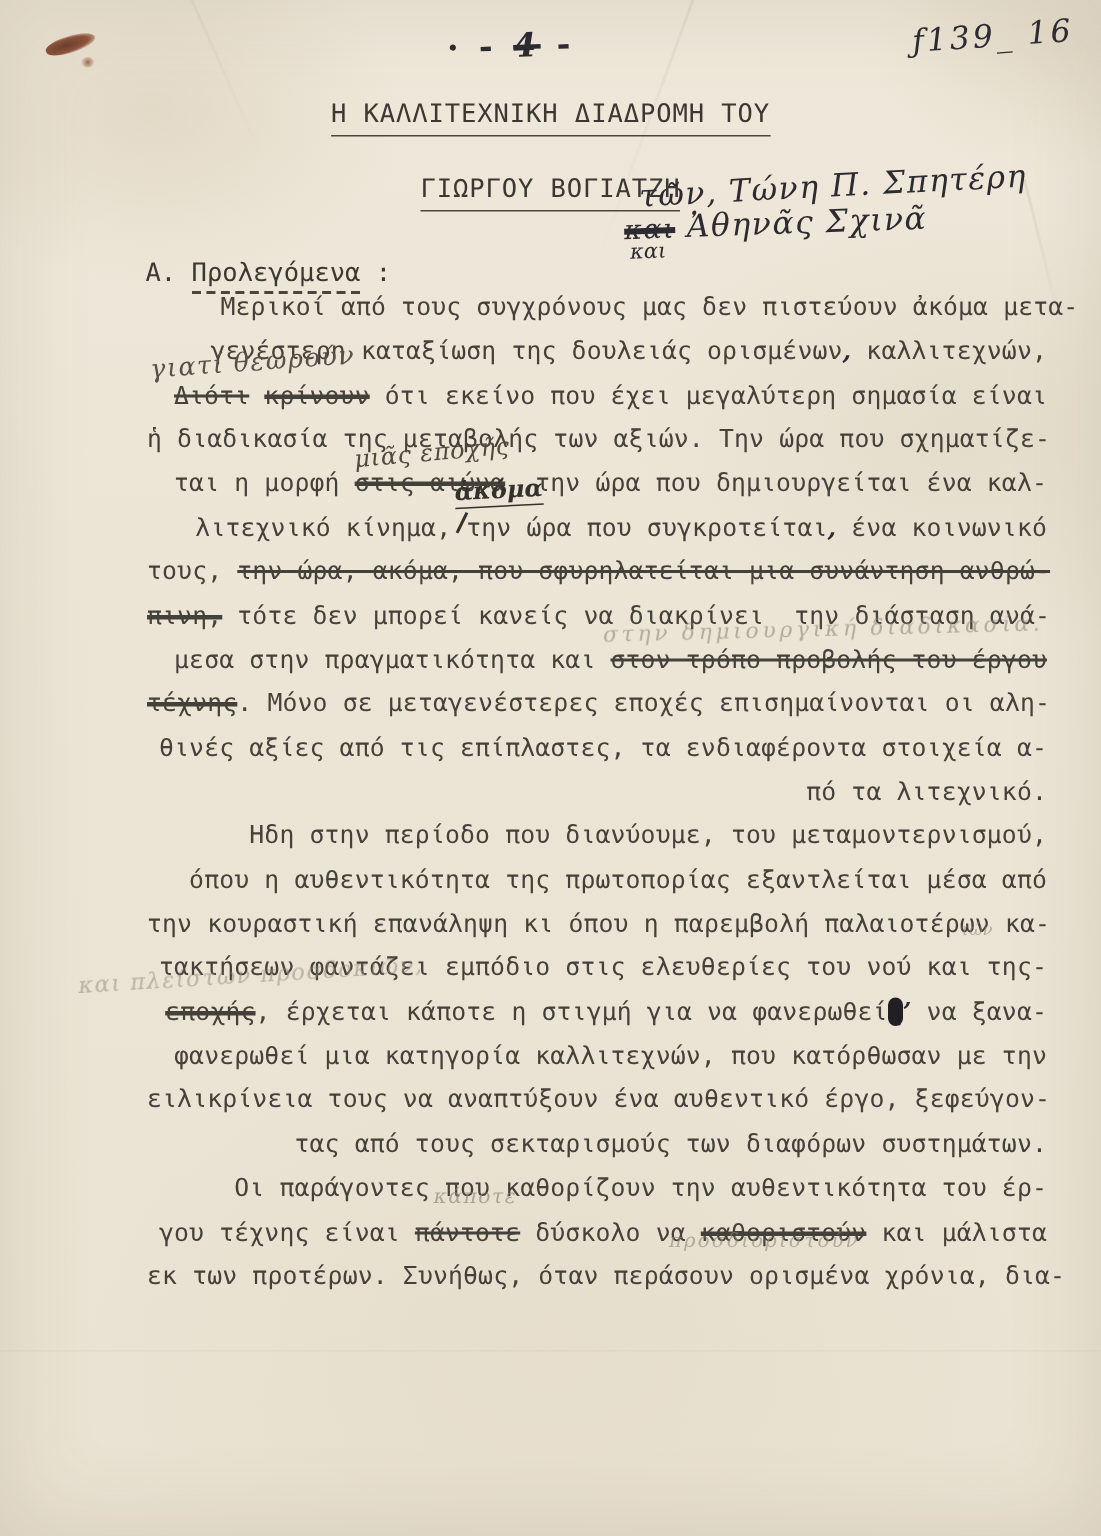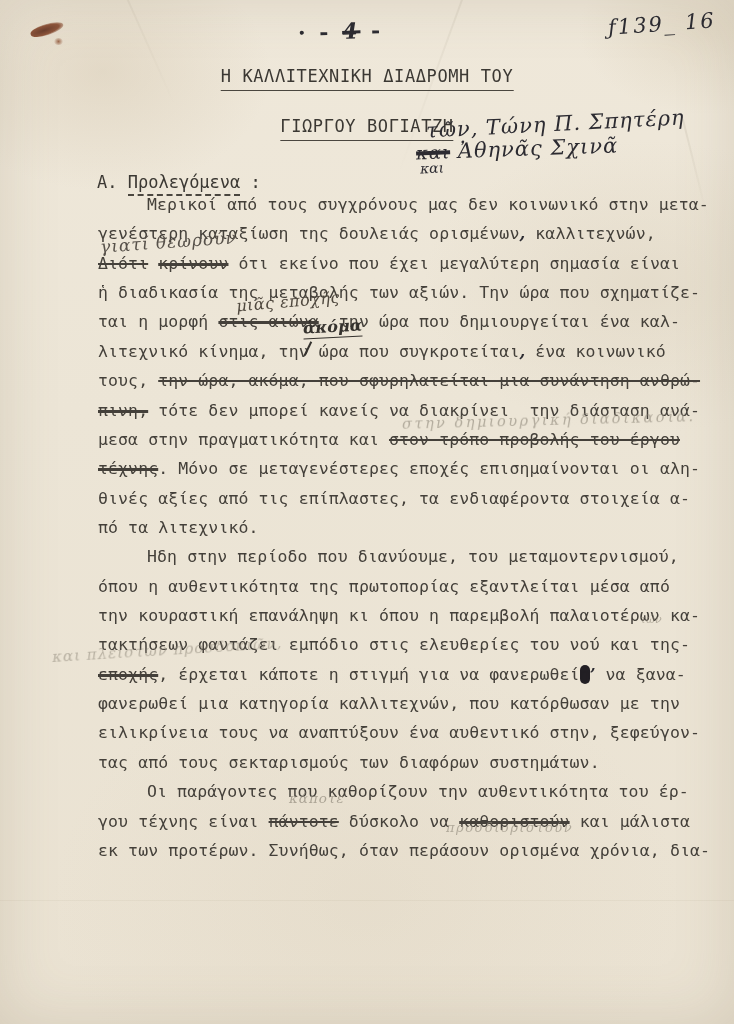--- a/index.html
+++ b/index.html
@@ -22,21 +22,21 @@
   .crease3{left:0;top:900px;width:734px;height:1px;background:rgba(140,128,106,.07);}
   .crease4{left:150px;top:-8px;width:2px;height:120px;transform:rotate(-24deg);
     background:linear-gradient(rgba(120,110,88,.08),rgba(120,110,88,0));}
 
   .rust{position:absolute;left:30px;top:24px;width:34px;height:11px;border-radius:45% 55% 50% 50%;
     background:radial-gradient(ellipse at 40% 50%, #5d2d1c 0%, #82452a 55%, rgba(130,69,42,0) 85%);
     transform:rotate(-18deg);opacity:.9;}
   .rust2{position:absolute;left:54px;top:38px;width:9px;height:7px;border-radius:50%;
     background:radial-gradient(circle,#8a4d2e 0%, rgba(138,77,46,0) 80%);opacity:.8;}
 
-  .typed{color:var(--typed-ink,#44403a);}
+  .typed{color:var(--typed-ink,#44403a);text-align:right;}
   .page-mark{position:absolute;left:298px;top:18px;font-family:"DejaVu Serif",serif;
     font-size:22px;color:#2c2b31;letter-spacing:3px;transform:rotate(-2deg);font-weight:bold;}
   .page-mark .num{text-decoration:line-through;text-decoration-thickness:2.5px;font-style:italic;}
   .folio{position:absolute;left:608px;top:12px;font-family:"DejaVu Serif",serif;font-style:italic;
     font-size:21px;color:#2c2b31;transform:rotate(-4deg);letter-spacing:2px;}
 
   .title{position:absolute;left:50%;transform:translateX(-50%);font-size:17px;
     color:#3b3833;letter-spacing:.6px;border-bottom:1.6px solid #4a463f;padding-bottom:4px;white-space:pre;}
   .title1{top:66px;}
   .title2{top:116px;}
@@ -93,39 +93,39 @@
   <div class="title title1 typed">Η ΚΑΛΛΙΤΕΧΝΙΚΗ ΔΙΑΔΡΟΜΗ ΤΟΥ</div>
   <div class="title title2 typed">ΓΙΩΡΓΟΥ ΒΟΓΙΑΤΖΗ</div>
 
   <div class="byline1 hand">τῶν, Τώνη Π. Σπητέρη</div>
   <div class="byline2 hand"><span class="scratched">και</span><span> Ἀθηνᾶς Σχινᾶ</span></div>
   <div class="kai-below hand">και</div>
 
   <div class="section typed"><span>Α. </span><span class="st">Προλεγόμενα</span><span> :</span></div>
 
   <div class="body-lines typed" id="body-lines">
-      <div class="tline indent"><span>Μερικοί από τους συγχρόνους μας δεν κοινωνικό στην μετα-</span></div>
+      <div class="tline indent"><span>Μερικοί από τους συγχρόνους μας δεν πιστεύουν ἀκόμα μετα-</span></div>
       <div class="tline"><span>γενέστερη καταξίωση της δουλειάς ορισμένων</span><span class="ins">,</span><span> καλλιτεχνών,</span></div>
       <div class="tline"><span class="strike">Διότι</span><span> </span><span class="strike2">κρίνουν</span><span> ότι εκείνο που έχει μεγαλύτερη σημασία είναι</span></div>
       <div class="tline"><span>ἡ διαδικασία της μεταβολής των αξιών. Την ώρα που σχηματίζε-</span></div>
       <div class="tline"><span>ται η μορφή </span><span class="strike2">στις αιώνα</span><span>, την ώρα που δημιουργείται ένα καλ-</span></div>
       <div class="tline"><span>λιτεχνικό κίνημα, την ώρα που συγκροτείται</span><span class="ins">,</span><span> ένα κοινωνικό</span></div>
       <div class="tline"><span>τους, </span><span class="strike">την ώρα, ακόμα, που σφυρηλατείται μια συνάντηση ανθρώ-</span></div>
       <div class="tline"><span class="strike2">πινη,</span><span> τότε δεν μπορεί κανείς να διακρίνει  την διάσταση ανά-</span></div>
       <div class="tline"><span>μεσα στην πραγματικότητα και </span><span class="strike">στον τρόπο προβολής του έργου</span></div>
       <div class="tline"><span class="strike2">τέχνης</span><span>. Μόνο σε μεταγενέστερες εποχές επισημαίνονται οι αλη-</span></div>
       <div class="tline"><span>θινές αξίες από τις επίπλαστες, τα ενδιαφέροντα στοιχεία α-</span></div>
       <div class="tline"><span>πό τα λιτεχνικό.</span></div>
       <div class="tline indent"><span>Ηδη στην περίοδο που διανύουμε, του μεταμοντερνισμού,</span></div>
       <div class="tline"><span>όπου η αυθεντικότητα της πρωτοπορίας εξαντλείται μέσα από</span></div>
       <div class="tline"><span>την κουραστική επανάληψη κι όπου η παρεμβολή παλαιοτέρων κα-</span></div>
       <div class="tline"><span>τακτήσεων φαντάζει εμπόδιο στις ελευθερίες του νού και της-</span></div>
       <div class="tline"><span class="strike2">εποχής</span><span>, έρχεται κάποτε η στιγμή για να φανερωθεί</span><span class="blob">η</span><span class="ins">’</span><span> να ξανα-</span></div>
       <div class="tline"><span>φανερωθεί μια κατηγορία καλλιτεχνών, που κατόρθωσαν με την</span></div>
-      <div class="tline"><span>ειλικρίνεια τους να αναπτύξουν ένα αυθεντικό στην, ξεφεύγον-</span></div>
+      <div class="tline"><span>ειλικρίνεια τους να αναπτύξουν ένα αυθεντικό έργο, ξεφεύγον-</span></div>
       <div class="tline"><span>τας από τους σεκταρισμούς των διαφόρων συστημάτων.</span></div>
       <div class="tline indent"><span>Οι παράγοντες που καθορίζουν την αυθεντικότητα του έρ-</span></div>
       <div class="tline"><span>γου τέχνης είναι </span><span class="strike">πάντοτε</span><span> δύσκολο να </span><span class="strike2">καθοριστούν</span><span> και μάλιστα</span></div>
       <div class="tline"><span>εκ των προτέρων. Συνήθως, όταν περάσουν ορισμένα χρόνια, δια-</span></div>
     </div>
 
   <div class="ann ink-note a-giati">γιατί θεωρούν</div>
   <div class="ann ink-note a-mias">μιᾶς εποχῆς</div>
   <div class="ann ink-note a-akoma">ἀκόμα</div>
   <div class="caret"></div>

